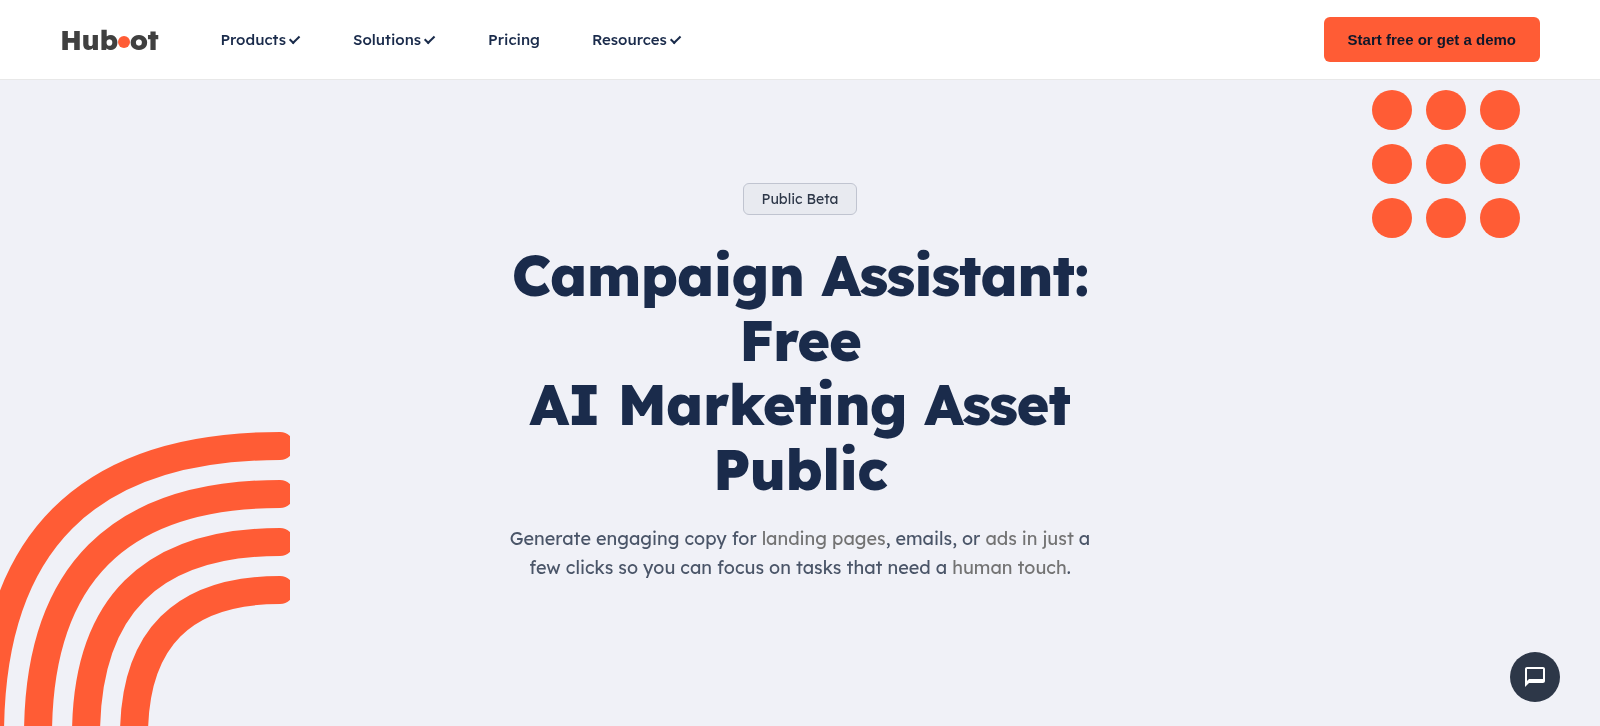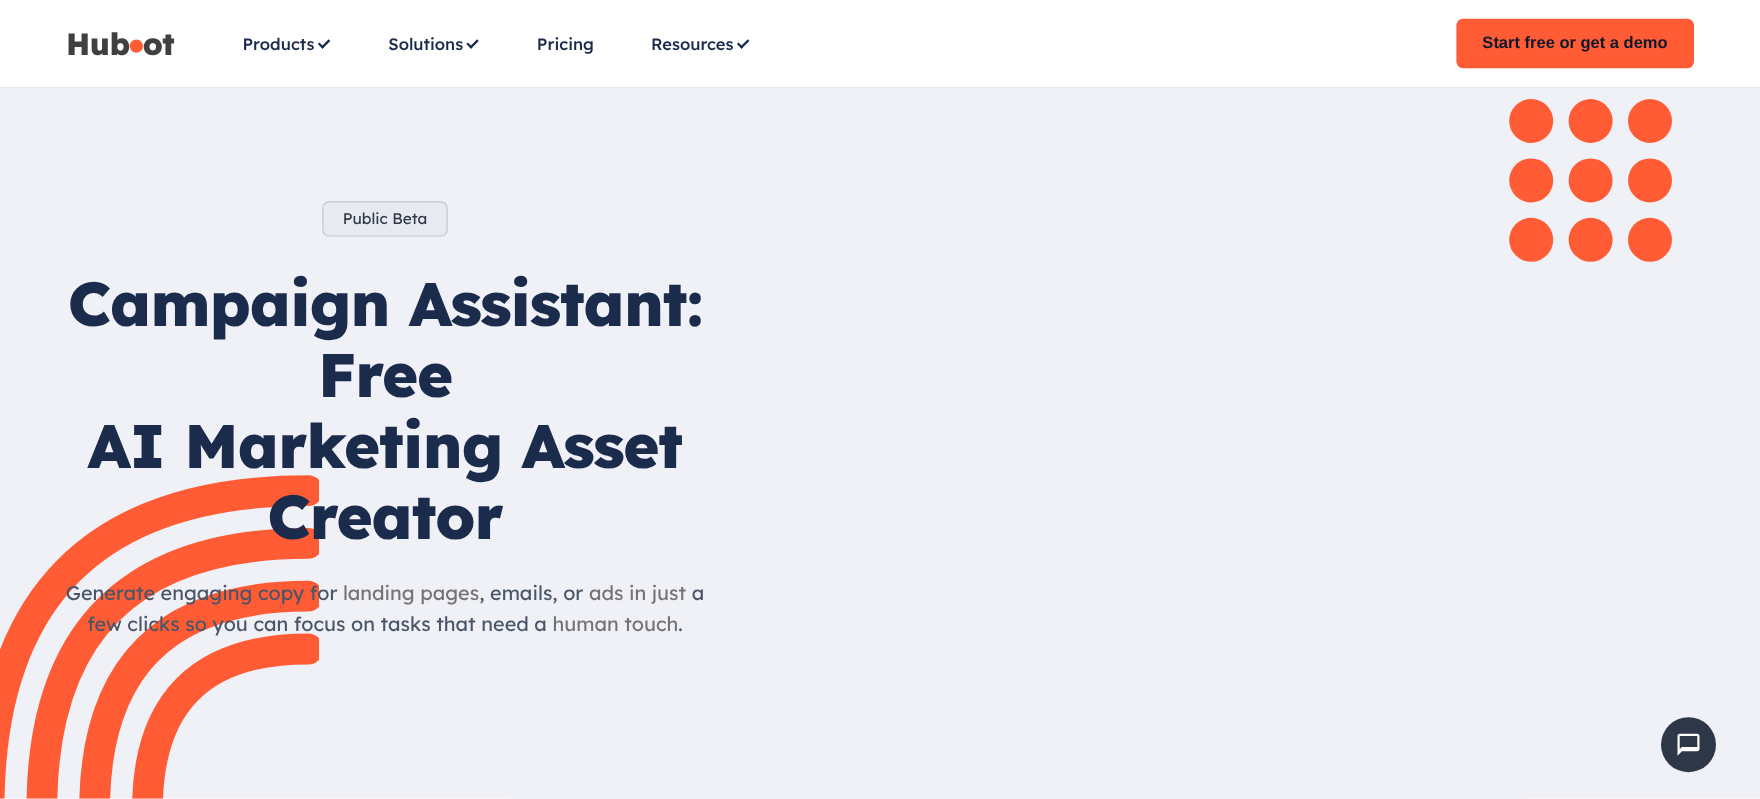--- a/index.html
+++ b/index.html
@@ -77,20 +77,21 @@
     }
 
     
     .hero {
       position: relative;
       background: #f0f1f7;
       height: 646px;
       overflow: hidden;
       display: flex;
       flex-direction: column;
+      align-items: center;
       justify-content: center;
     }
 
     
     .dot-grid {
       position: absolute;
       top: 10px;
       right: 80px;
       display: grid;
       grid-template-columns: repeat(3, 1fr);
@@ -234,21 +235,21 @@
 
       <path d="M 164 310 Q 164 164 310 164" stroke="#ff5c35" stroke-width="28" fill="none" stroke-linecap="round"></path>
     </svg>
   </div>
 
   <div class="hero-content">
     <span class="beta-badge">Public Beta</span>
     <h1 class="hero-title">
       <span>Campaign Assistant: Free</span><br>
       <span>AI Marketing Asset</span><br>
-      <span>Creator</span>
+      <span>Public</span>
     </h1>
     <p class="hero-subtitle">
       Generate engaging copy for <a href="#">landing pages</a>, emails, or <a href="#">ads in just</a> a few clicks so you can focus on tasks that need a <a href="#">human touch</a>.
     </p>
   </div>
 
   <div class="chat-bubble">
     <svg class="chat-bubble-icon" viewBox="0 0 24 24" xmlns="http://www.w3.org/2000/svg">
       <path d="M20 2H4C2.9 2 2 2.9 2 4v18l4-4h14c1.1 0 2-.9 2-2V4c0-1.1-.9-2-2-2zm0 12H6l-2 2V4h16v10z"></path>
     </svg>

